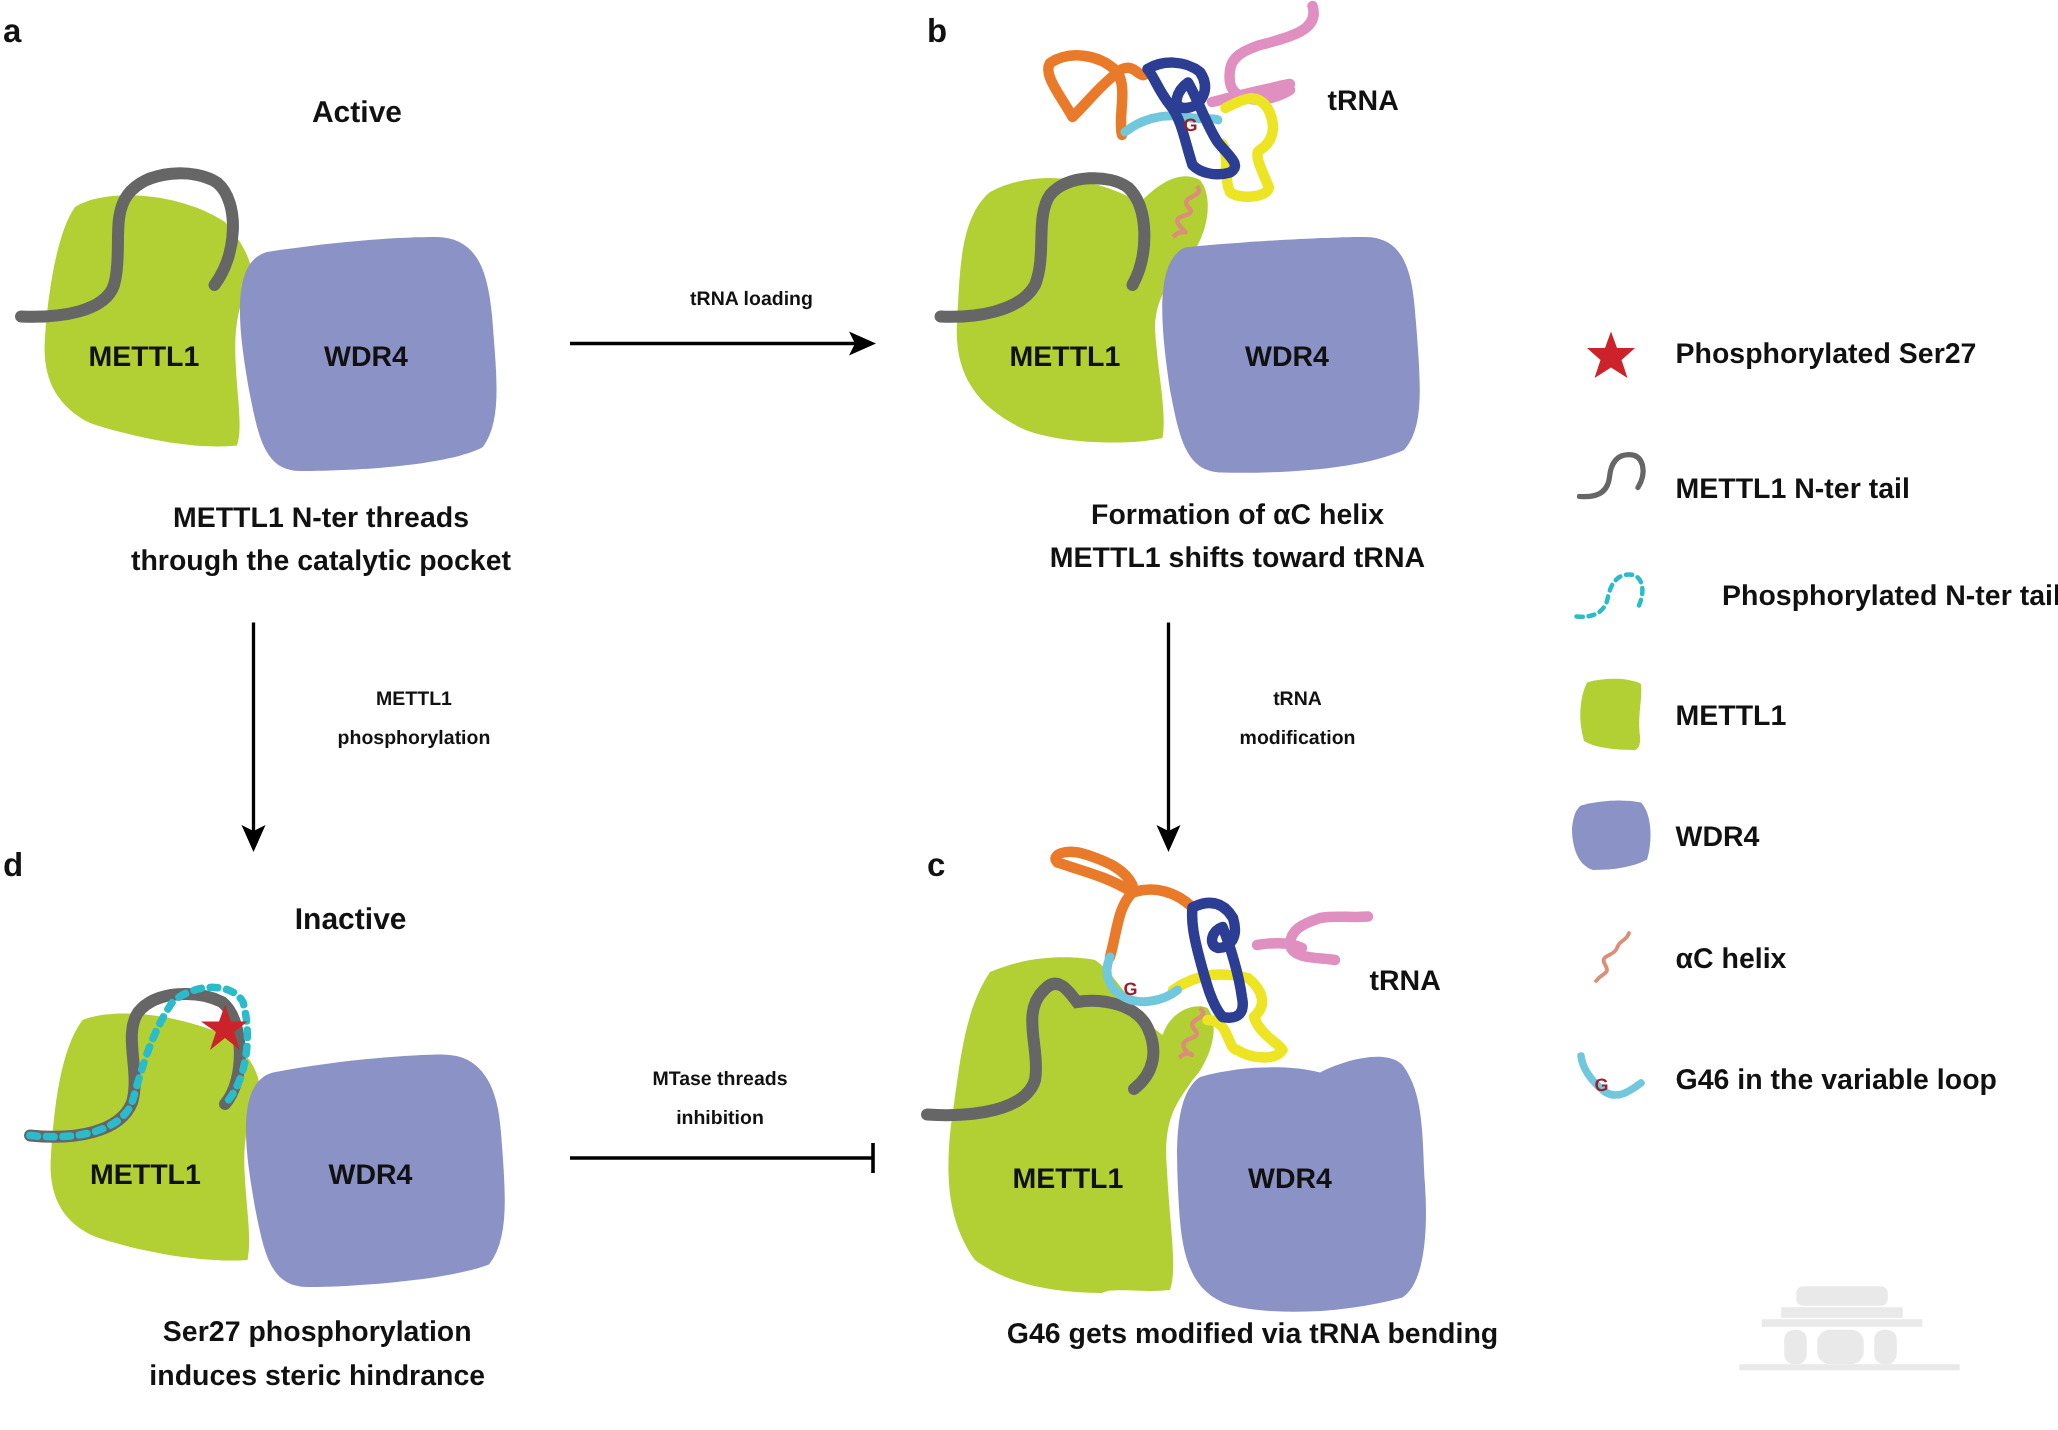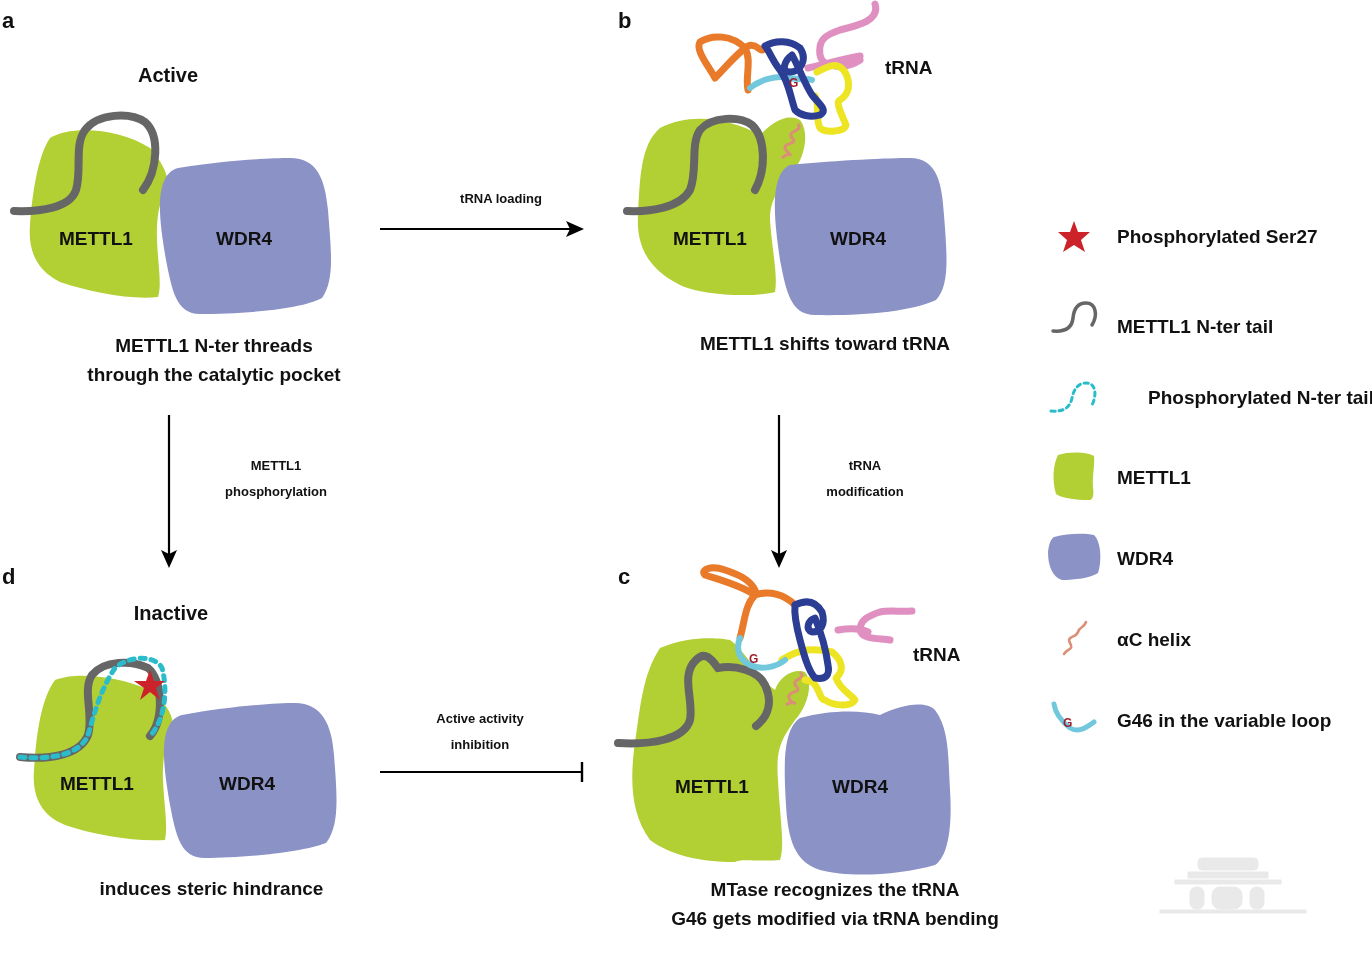--- a/index.html
+++ b/index.html
@@ -1,20 +1,20 @@
 <!DOCTYPE html>
 <html><head>
 <meta charset="utf-8">
 <style>
   html, body { margin: 0; padding: 0; background: #ffffff; }
   body { width: 1372px; height: 953px; position: relative; overflow: hidden;
          font-family: "Liberation Sans", sans-serif; color: #111; }
   .abs { position: absolute; }
   .panel-letter { font-weight: bold; font-size: 22px; }
-  .state-title { font-weight: bold; font-size: 20px; text-align: center; width: 200px; }
+  .state-title { font-weight: bold; font-size: 20px; text-align: right; width: 200px; }
   .caption { font-weight: bold; font-size: 19px; text-align: center; line-height: 29px; white-space: nowrap; padding-left: 45px; }
   .arrow-label { font-weight: bold; font-size: 13px; text-align: center; line-height: 26px; white-space: nowrap; }
   .prot-label { font-weight: bold; font-size: 19px; white-space: nowrap; }
   .legend-label { font-weight: bold; font-size: 19px; white-space: nowrap; }
   svg { position: absolute; left: 0; top: 0; overflow: visible; }
 </style>
 </head>
 <body>
 
 <svg width="1372" height="953" viewBox="0 0 1372 953">
@@ -121,41 +121,42 @@
 <div class="abs prot-label" style="left:219px;top:773px;">WDR4</div>
 
 <div class="abs prot-label" style="left:885px;top:57px;">tRNA</div>
 <div class="abs prot-label" style="left:913px;top:644px;">tRNA</div>
 
 <div class="abs caption" style="left:0px;top:331px;width:338px;">
   <div>METTL1 N-ter threads</div>
   <div>through the catalytic pocket</div>
 </div>
 <div class="abs caption" style="left:610px;top:329px;width:340px;">
+  <div>Formation of αC helix</div>
   <div>METTL1 shifts toward tRNA</div>
 </div>
 <div class="abs caption" style="left:590px;top:875px;width:400px;">
-  <div>MTase recognizes the tRNA</div>
   <div>G46 gets modified via tRNA bending</div>
 </div>
 <div class="abs caption" style="left:0px;top:874px;width:333px;">
+  <div>Ser27 phosphorylation</div>
   <div>induces steric hindrance</div>
 </div>
 
 <div class="abs arrow-label" style="left:380px;top:186px;width:242px;">tRNA loading</div>
 <div class="abs arrow-label" style="left:196px;top:453px;width:160px;">
   <div>METTL1</div>
   <div>phosphorylation</div>
 </div>
 <div class="abs arrow-label" style="left:795px;top:453px;width:140px;">
   <div>tRNA</div>
   <div>modification</div>
 </div>
 <div class="abs arrow-label" style="left:380px;top:706px;width:200px;">
-  <div>Active activity</div>
+  <div>MTase threads</div>
   <div>inhibition</div>
 </div>
 
 <div>
   <div class="abs legend-label" style="left:1117px;top:226px;">Phosphorylated Ser27</div>
   <div class="abs legend-label" style="left:1117px;top:316px;">METTL1 N-ter tail</div>
   <div class="abs legend-label" style="left:1117px;top:387px;margin-left:31px;">Phosphorylated N-ter tail</div>
   <div class="abs legend-label" style="left:1117px;top:467px;">METTL1</div>
   <div class="abs legend-label" style="left:1117px;top:548px;">WDR4</div>
   <div class="abs legend-label" style="left:1117px;top:629px;">αC helix</div>

